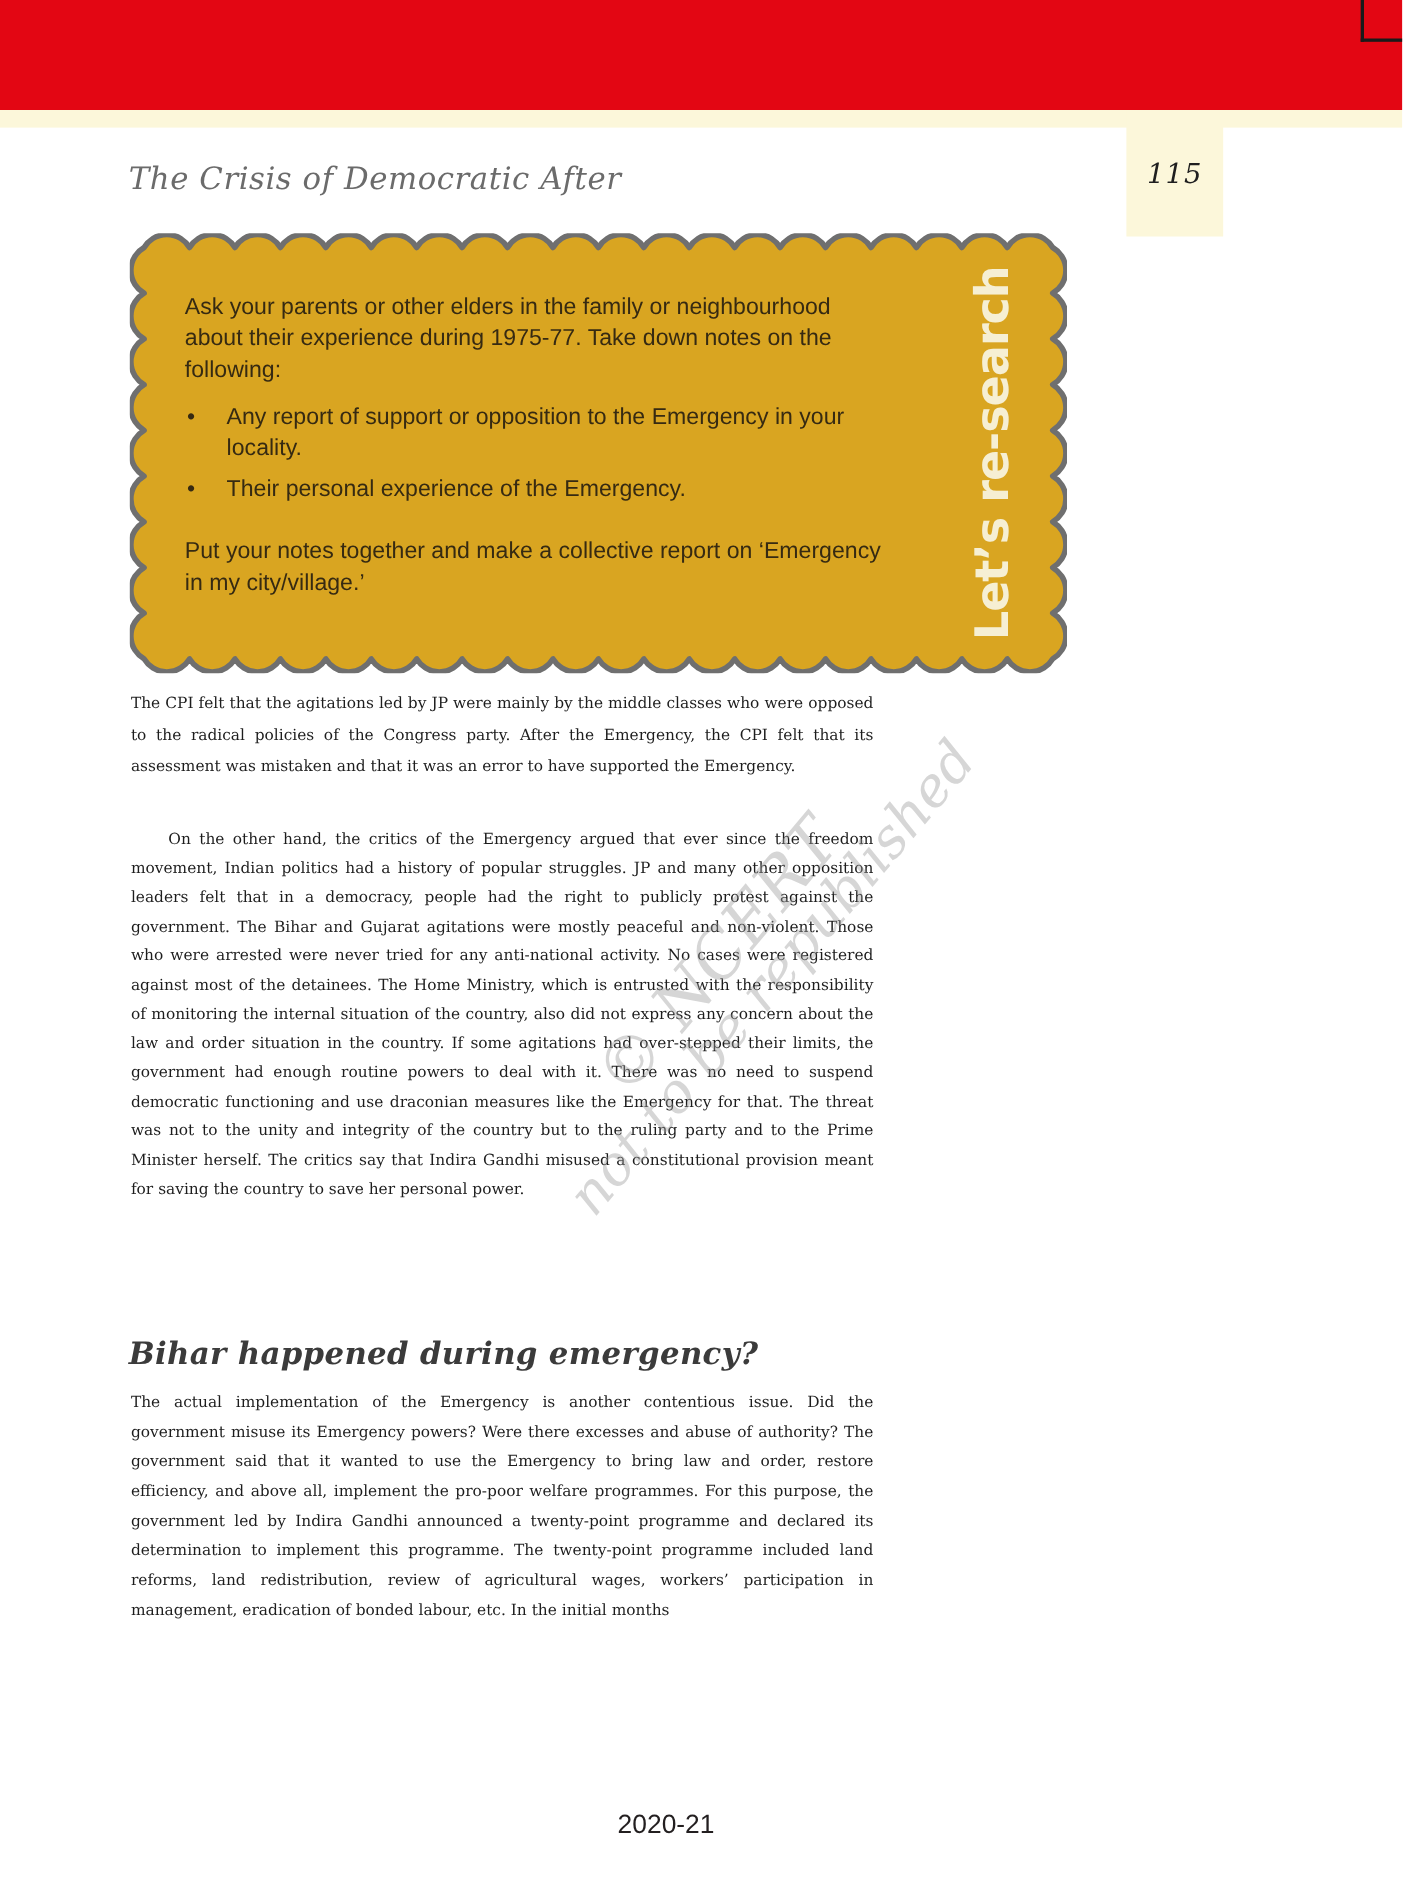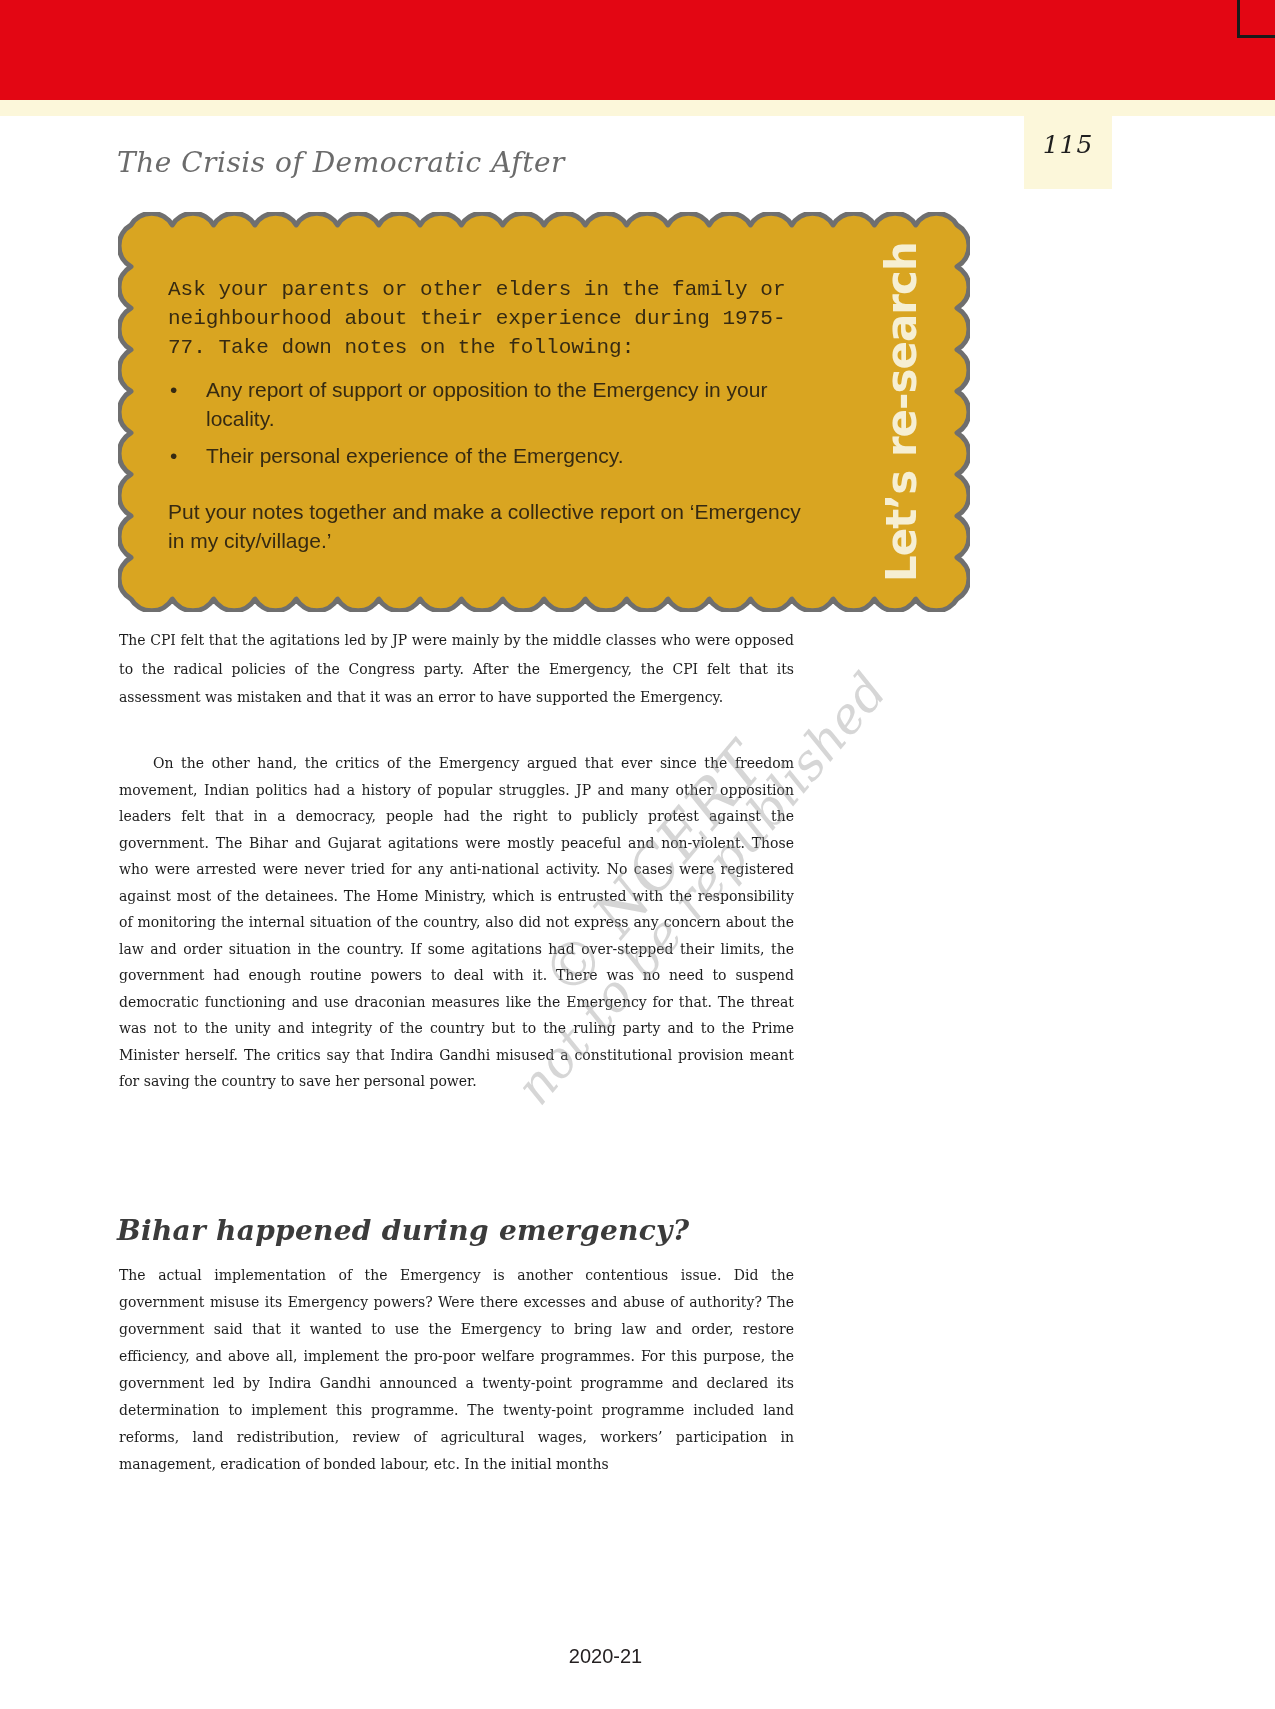--- a/index.html
+++ b/index.html
@@ -7,32 +7,32 @@
     --label-cream:#f6efd3; --box-text:#362a12; --body-text:#1d1d1d;
     --heading-gray:#3b3b3b; --header-gray:#6b6b6b; --footer-text:#231f20;
   }
   html,body{margin:0;padding:0;background:#ffffff;}
   .page{position:relative;width:1275px;height:1709px;background:#fff;overflow:hidden;
         font-family:"DejaVu Serif",serif;}
   .banner{position:absolute;left:0;top:0;width:1275px;height:100px;background:var(--banner-red);}
   .corner-mark{position:absolute;right:0;top:0;width:35px;height:35px;
         border-left:3px solid #1a1a1a;border-bottom:3px solid #1a1a1a;}
   .cream-strip{position:absolute;left:0;top:100px;width:1275px;height:16px;background:var(--cream);}
-  .pagenum-block{position:absolute;left:1024px;top:100px;width:88px;height:89px;background:var(--cream);
+  .pagenum-block{position:absolute;left:1024px;top:100px;width:88px;height:115px;background:var(--cream);
         display:flex;align-items:center;justify-content:center;}
   .pagenum{font:italic 25px "DejaVu Serif",serif;color:#1f1f1f;letter-spacing:1px;}
   .running-head{position:absolute;left:117px;top:146px;font:italic 28px "DejaVu Serif",serif;
         color:var(--header-gray);letter-spacing:.5px;}
 
   .activity-box{position:absolute;left:118px;top:212px;width:852px;height:400px;}
   .box-border{position:absolute;left:0;top:0;width:852px;height:400px;}
   .box-border path{fill:var(--gold);stroke:var(--border-gray);stroke-width:5;stroke-linejoin:round;}
   .box-content{position:absolute;left:50px;top:52px;width:645px;
         font-family:"Liberation Sans",sans-serif;font-size:21px;line-height:29px;color:var(--box-text);}
-  .box-intro{margin:11px 0 13px 0;font-family:Liberation Mono, monospace;}
+  .box-intro{margin:0 0 13px 0;}
   .box-list{list-style:none;margin:0;padding:0;}
   .box-list li{position:relative;padding-left:38px;margin:0 0 8px 0;}
   .box-list li::before{content:"\2022";position:absolute;left:2px;top:0;}
   .box-closing{margin:27px 0 0 0;}
   .vertical-label{position:absolute;right:44px;top:0;height:100%;
         display:flex;align-items:center;justify-content:center;
         writing-mode:vertical-rl;transform:rotate(180deg);
         font-family:"DejaVu Sans",sans-serif;font-weight:bold;font-size:42px;
         letter-spacing:-1px;color:var(--label-cream);}
 
@@ -43,21 +43,21 @@
   .section-heading{position:absolute;left:117px;top:1214px;margin:0;
         font:italic bold 28px "DejaVu Serif",serif;color:var(--heading-gray);letter-spacing:.3px;}
   .p3{top:1262px;line-height:27px;}
 
   .wm{position:absolute;font-family:"DejaVu Serif",serif;font-style:italic;color:#9a9a9a;
         opacity:.4;transform:rotate(-50deg);white-space:nowrap;pointer-events:none;}
   .wm1{left:500px;top:835px;font-size:60px;}
   .wm2{left:430px;top:860px;font-size:50px;}
 
   .footer{position:absolute;left:0;top:1645px;width:1211px;text-align:center;
-        font-family:"Liberation Sans",sans-serif;font-size:20px;color:var(--footer-text);}
+        font-family:"Liberation Sans",sans-serif;font-size:24px;color:var(--footer-text);}
 </style>
 </head>
 <body>
 
 <div class="page">
 
   <div class="banner">
     <div class="corner-mark"></div>
   </div>
   <div class="cream-strip"></div>

